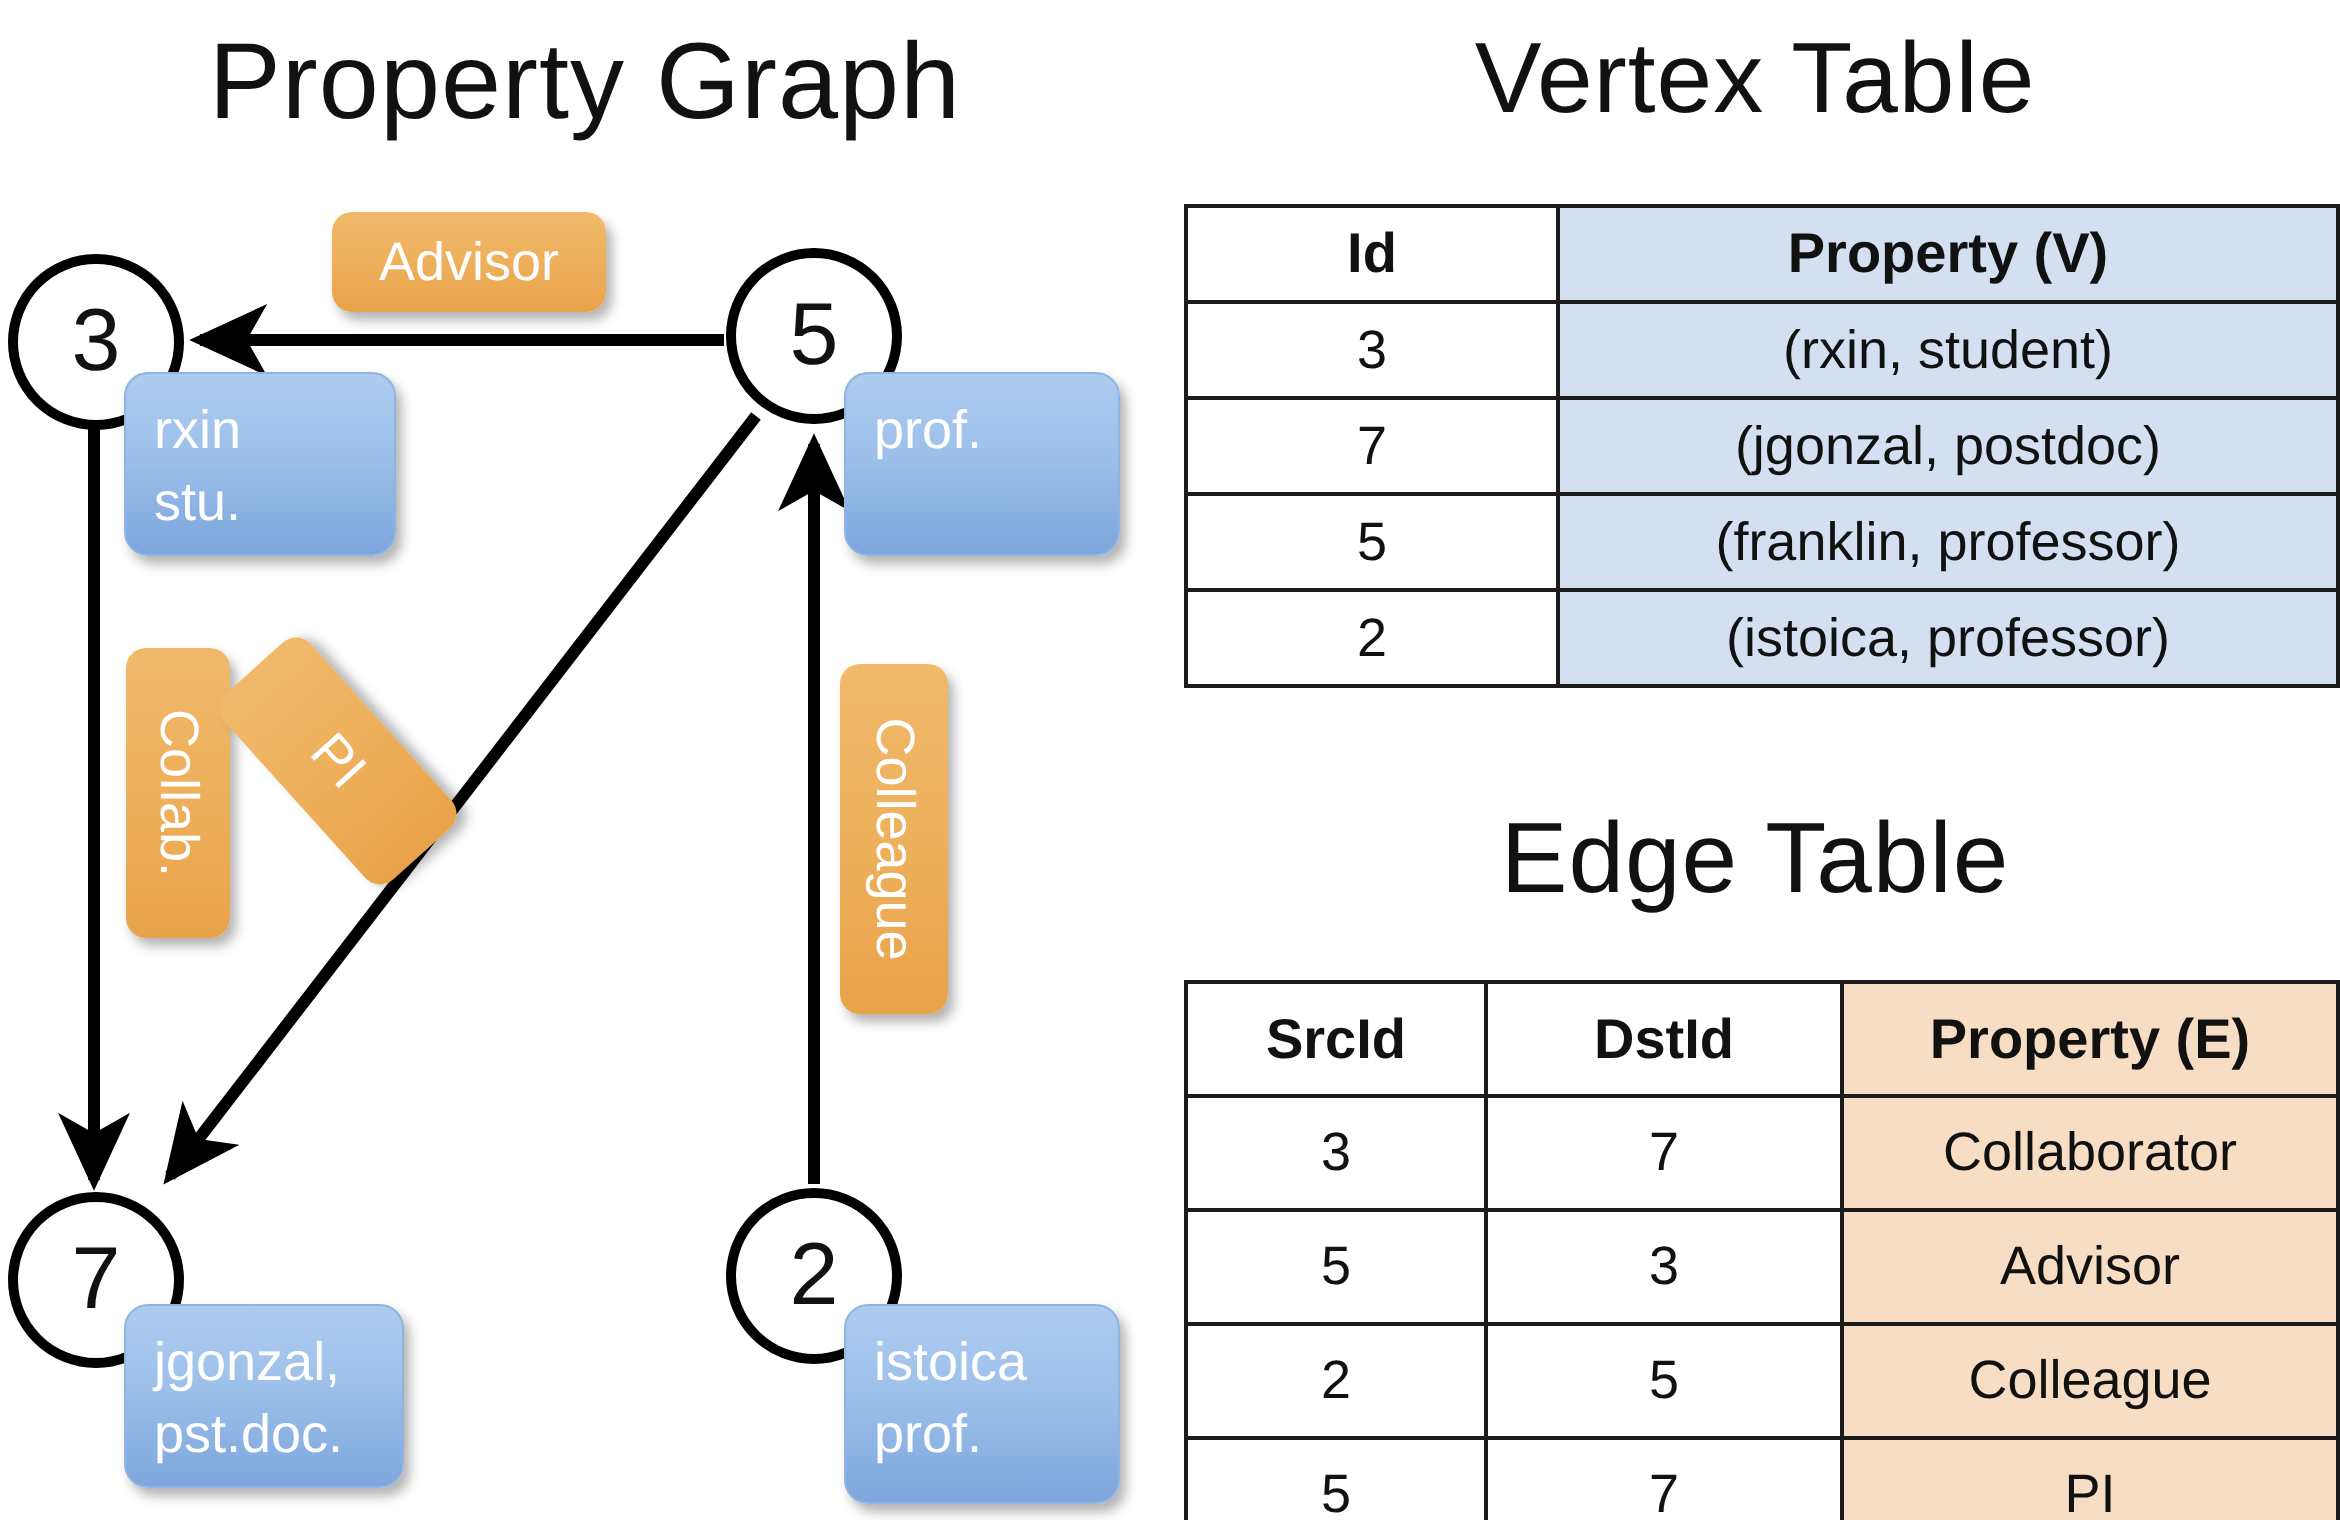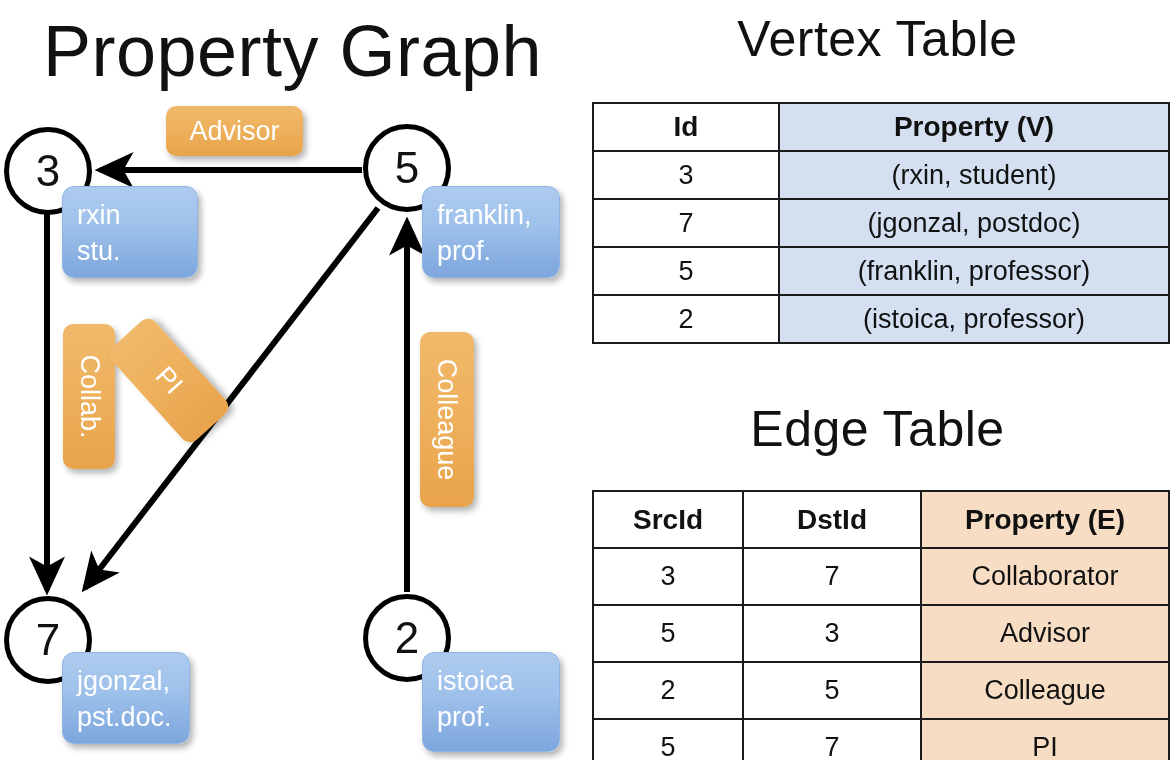--- a/index.html
+++ b/index.html
@@ -21,21 +21,21 @@
     position: absolute;
     font-family: "Liberation Sans", sans-serif;
     font-weight: 300;
     color: #111;
     letter-spacing: 0.5px;
     white-space: nowrap;
   }
   #title-property-graph {
     left: 0; top: 10px; width: 585px;
     text-align: center;
-    font-size: 72px;
+    font-size: 54px;
   }
   #title-vertex-table {
     left: 585px; top: 10px; width: 585px;
     text-align: center;
     font-size: 50px;
   }
   #title-edge-table {
     left: 585px; top: 400px; width: 585px;
     text-align: center;
     font-size: 50px;
@@ -89,21 +89,21 @@
     font-family: "Liberation Sans", sans-serif;
     font-weight: 300;
     font-size: 27px;
     line-height: 1.35;
     padding: 10px 14px;
     box-sizing: border-box;
     z-index: 4;
   }
   #prop-rxin     { left: 62px;  top: 186px; width: 136px; height: 92px; }
   #prop-franklin { left: 422px; top: 186px; width: 138px; height: 92px; }
-  #prop-jgonzal  { left: 62px;  top: 652px; width: 128px; height: 92px; }
+  #prop-jgonzal  { left: 62px;  top: 652px; width: 140px; height: 92px; }
   #prop-istoica  { left: 422px; top: 652px; width: 138px; height: 100px; }
 
   
   .edge-label-box {
     position: absolute;
     border-radius: 10px;
     background: linear-gradient(to bottom, #f0b96a 0%, #eeb05c 50%, #e8a34a 100%);
     border: 1px solid #e3a busy;
     box-shadow: 3px 4px 6px rgba(0,0,0,0.30);
     color: #ffffff;
@@ -217,21 +217,20 @@
   </div>
   <div class="vertex-node" id="node-2">
     <span>2</span>
   </div>
 
   <div class="prop-box" id="prop-rxin">
     <div>rxin</div>
     <div>stu.</div>
   </div>
   <div class="prop-box" id="prop-franklin">
-    <div>franklin,</div>
     <div>prof.</div>
   </div>
   <div class="prop-box" id="prop-jgonzal">
     <div>jgonzal,</div>
     <div>pst.doc.</div>
   </div>
   <div class="prop-box" id="prop-istoica">
     <div>istoica</div>
     <div>prof.</div>
   </div>

